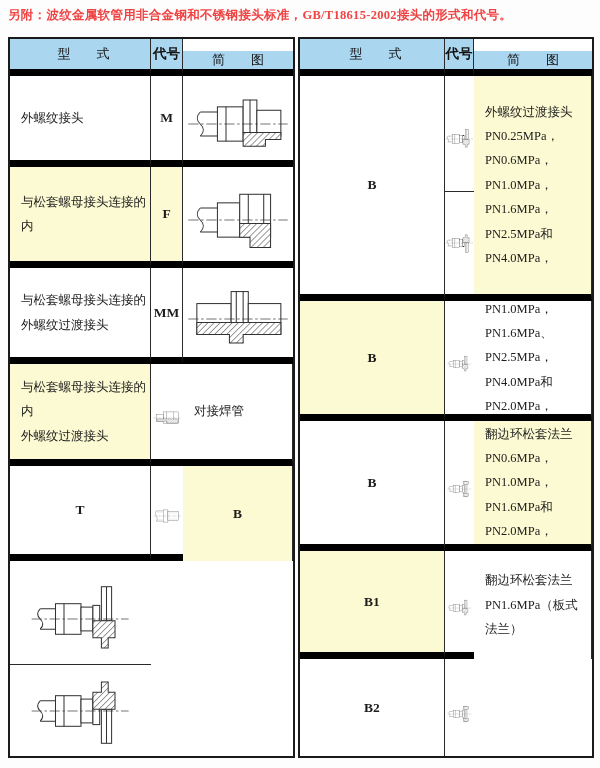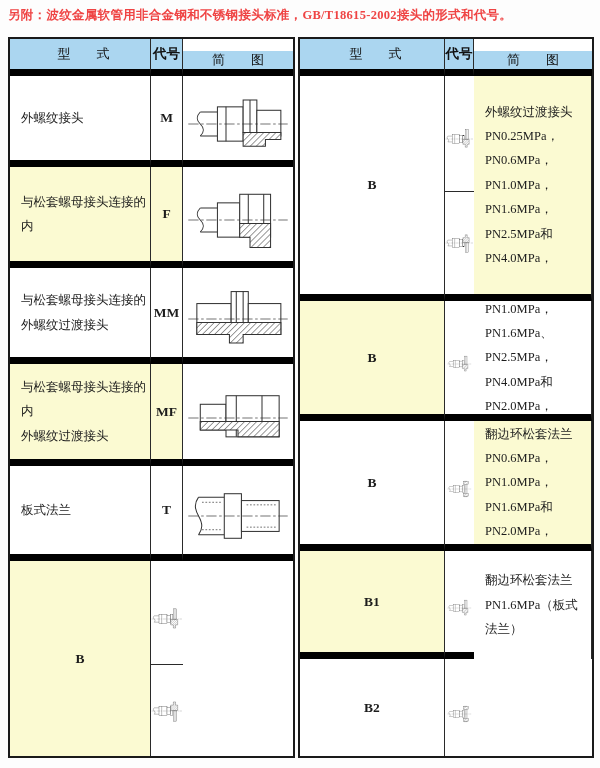--- a/index.html
+++ b/index.html
@@ -204,31 +204,28 @@
     <div class="cell c-diag lastcol">
         <svg class="diag-svg" viewBox="0 0 120 84">
           <use href="#sym-nipple" xlink:href="#sym-nipple"></use>
         </svg>
       </div>
 
     <div class="cell c-type hl">
         <span class="lbl">与松套螺母接头连接的内
 外螺纹过渡接头</span>
       </div>
-    <div class="cell c-code hl">
-        <span>MF</span>
-      </div>
     <div class="cell c-diag lastcol">
         <svg class="diag-svg" viewBox="0 0 120 84">
           <use href="#sym-adapter" xlink:href="#sym-adapter"></use>
         </svg>
       </div>
 
     <div class="cell c-type">
-        <span class="lbl">板式法兰</span>
+        <span class="lbl">对接焊管</span>
       </div>
     <div class="cell c-code">
         <span>T</span>
       </div>
     <div class="cell c-diag lastcol">
         <svg class="diag-svg" viewBox="0 0 120 84">
           <use href="#sym-butt-weld" xlink:href="#sym-butt-weld"></use>
         </svg>
       </div>
 

